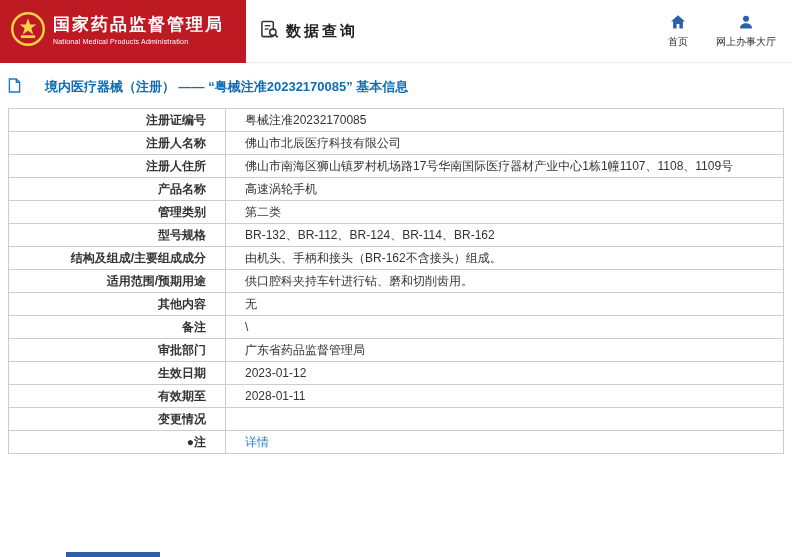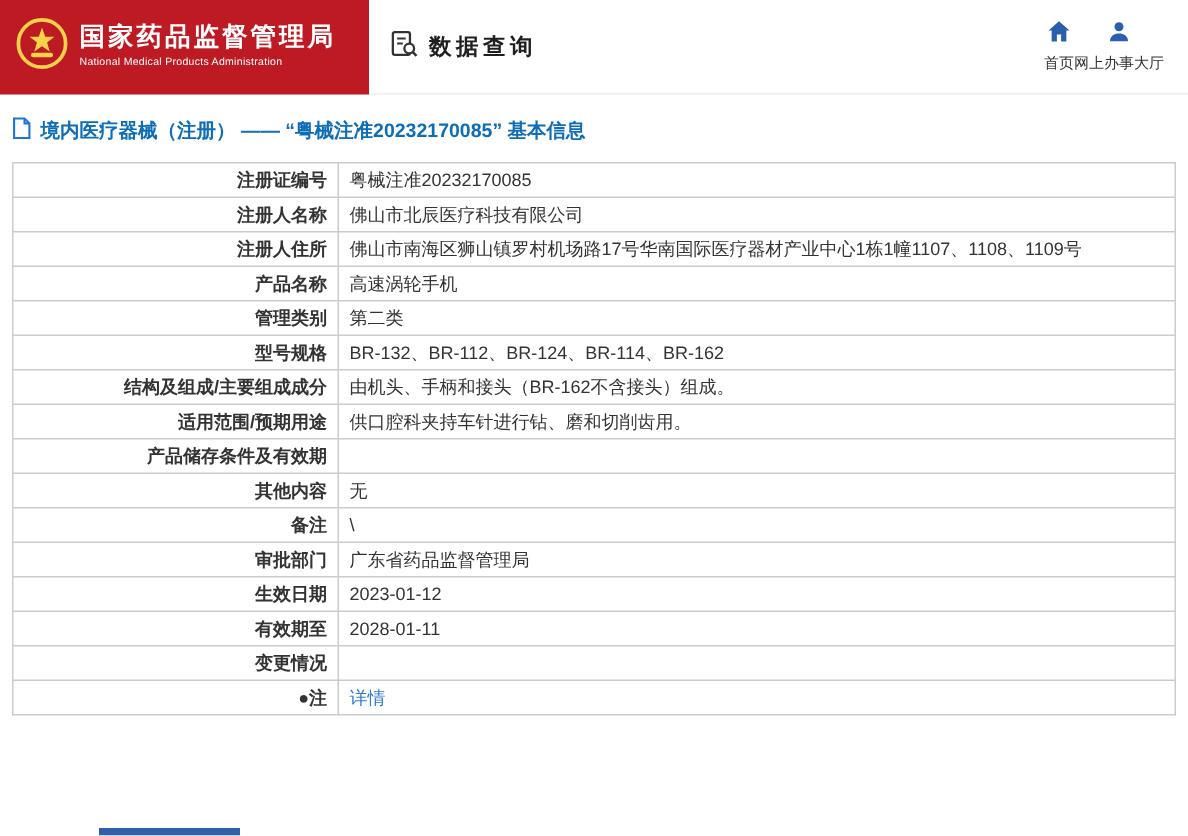--- a/index.html
+++ b/index.html
@@ -32,42 +32,42 @@
     color:#fff;font-size:17px;font-weight:bold;letter-spacing:2px;white-space:nowrap;text-align:center;
   }
   .brand-en{
     color:#fff;font-size:7px;margin-top:3px;white-space:nowrap;letter-spacing:.2px;
   }
   .data-query{
     display:flex;align-items:center;gap:7px;margin-left:14px;
     font-size:15px;font-weight:bold;letter-spacing:3px;color:#1f1f1f;
   }
   .header-links{
-    margin-left:auto;display:flex;padding-right:16px;align-items:flex-start;
+    margin-left:auto;display:flex;gap:28px;padding-right:16px;align-items:flex-start;
   }
   .hlink{
     display:flex;flex-direction:column;align-items:center;gap:3px;
     font-size:10px;color:#333;text-decoration:none;cursor:pointer;
   }
   .fill-blue{fill:var(--accent_blue);}
   .gold-fill{fill:var(--emblem_gold);}
   .gold-stroke{stroke:var(--emblem_gold);}
   
   .breadcrumb{
-    display:flex;align-items:center;gap:6px;
+    display:flex;align-items:center;gap:24px;
     padding:15px 8px 12px 8px;
     color:var(--breadcrumb_blue);font-size:13px;font-weight:bold;
   }
   
   table.info{
     border-collapse:collapse;margin:0 8px;width:776px;table-layout:fixed;
   }
   table.info td{
     border:1px solid var(--border_gray);
-    font-size:12px;color:#333;padding:3px 7px;line-height:16px;
+    font-size:12px;color:#333;padding:3px 19px;line-height:16px;
     overflow:hidden;white-space:nowrap;
   }
   td.lbl{width:217px;text-align:right;font-weight:bold;background:#fff;}
   td.val a{color:var(--link_blue);text-decoration:none;cursor:pointer;}
   
   .footer-fragment{
     position:absolute;left:66px;bottom:0;width:94px;height:5px;
     background:#2e5fa8;
   }
 </style>
@@ -161,24 +161,20 @@
       </tr>
       <tr>
         <td class="lbl">结构及组成/主要组成成分</td>
         <td class="val">由机头、手柄和接头（BR-162不含接头）组成。</td>
       </tr>
       <tr>
         <td class="lbl">适用范围/预期用途</td>
         <td class="val">供口腔科夹持车针进行钻、磨和切削齿用。</td>
       </tr>
       <tr>
-        <td class="lbl">产品储存条件及有效期</td>
-        <td class="val"></td>
-      </tr>
-      <tr>
         <td class="lbl">其他内容</td>
         <td class="val">无</td>
       </tr>
       <tr>
         <td class="lbl">备注</td>
         <td class="val">\</td>
       </tr>
       <tr>
         <td class="lbl">审批部门</td>
         <td class="val">广东省药品监督管理局</td>

